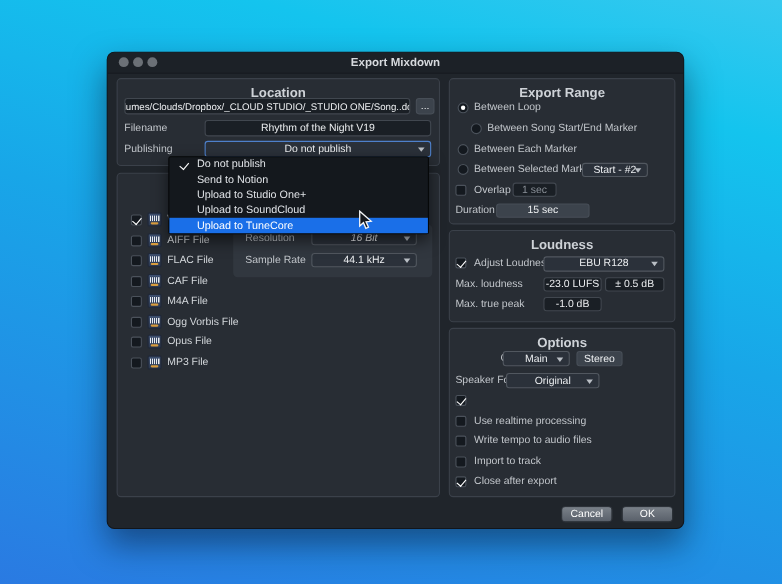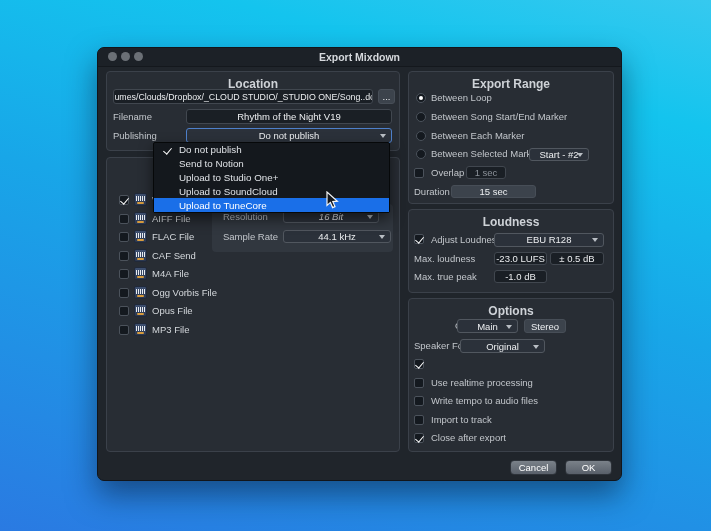--- a/index.html
+++ b/index.html
@@ -84,21 +84,21 @@
           <span class="wlabel"></span>
         </span>
       <span class="flabel" style="left:54px;">FLAC File</span>
     </div>
     <div class="abs" style="left:0;top:198.5px;width:294px;height:18px;">
       <span class="chk" style="left:21px;top:4px;"></span>
       <span class="wicon" style="left:36px;top:2px;">
           <span class="wbars"></span>
           <span class="wlabel"></span>
         </span>
-      <span class="flabel" style="left:54px;">CAF Send</span>
+      <span class="flabel" style="left:54px;">CAF File</span>
     </div>
     <div class="abs" style="left:0;top:217px;width:294px;height:18px;">
       <span class="chk" style="left:21px;top:4px;"></span>
       <span class="wicon" style="left:36px;top:2px;">
           <span class="wbars"></span>
           <span class="wlabel"></span>
         </span>
       <span class="flabel" style="left:54px;">M4A File</span>
     </div>
     <div class="abs" style="left:0;top:235.5px;width:294px;height:18px;">
@@ -125,32 +125,32 @@
         </span>
       <span class="flabel" style="left:54px;">MP3 File</span>
     </div>
 
     <div class="abs" style="left:114px;top:156px;width:181px;height:48px;background:#31373f;border-radius:4px;"></div>
     <div class="lbl" style="left:125px;top:162px;">Resolution</div>
     <div class="dd" style="left:185px;top:162px;width:96px;height:13px;font-style:italic;">
       <span>16 Bit</span>
     </div>
     <div class="lbl" style="left:125px;top:182px;">Sample Rate</div>
-    <div class="dd" style="left:185px;top:182px;width:108px;height:13px;">
+    <div class="dd" style="left:185px;top:182px;width:96px;height:13px;">
       <span>44.1 kHz</span>
     </div>
 
     <div class="panel" style="left:310px;top:23px;width:206px;height:133px;">
       <div class="hdr" style="top:5px;">Export Range</div>
     </div>
     <div class="abs" style="left:0;top:43px;width:516px;height:14px;">
       <span class="radio sel" style="left:318px;top:2px;"></span>
       <span class="lbl" style="left:333px;top:0;">Between Loop</span>
     </div>
-    <div class="abs" style="left:0;top:62px;width:516px;height:14px;">
+    <div class="abs" style="left:12px;top:62px;width:516px;height:14px;">
       <span class="radio" style="left:318px;top:2px;"></span>
       <span class="lbl" style="left:333px;top:0;">Between Song Start/End Marker</span>
     </div>
     <div class="abs" style="left:0;top:80.5px;width:516px;height:14px;">
       <span class="radio" style="left:318px;top:2px;"></span>
       <span class="lbl" style="left:333px;top:0;">Between Each Marker</span>
     </div>
     <div class="abs" style="left:0;top:99px;width:516px;height:14px;">
       <span class="radio" style="left:318px;top:2px;"></span>
       <span class="lbl" style="left:333px;top:0;">Between Selected Markers</span>

